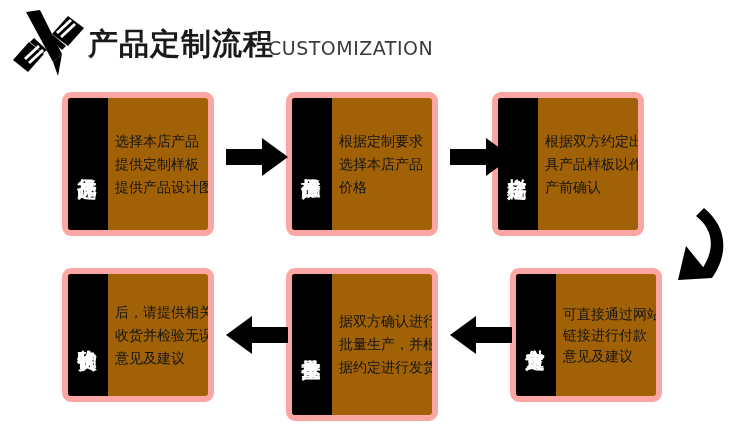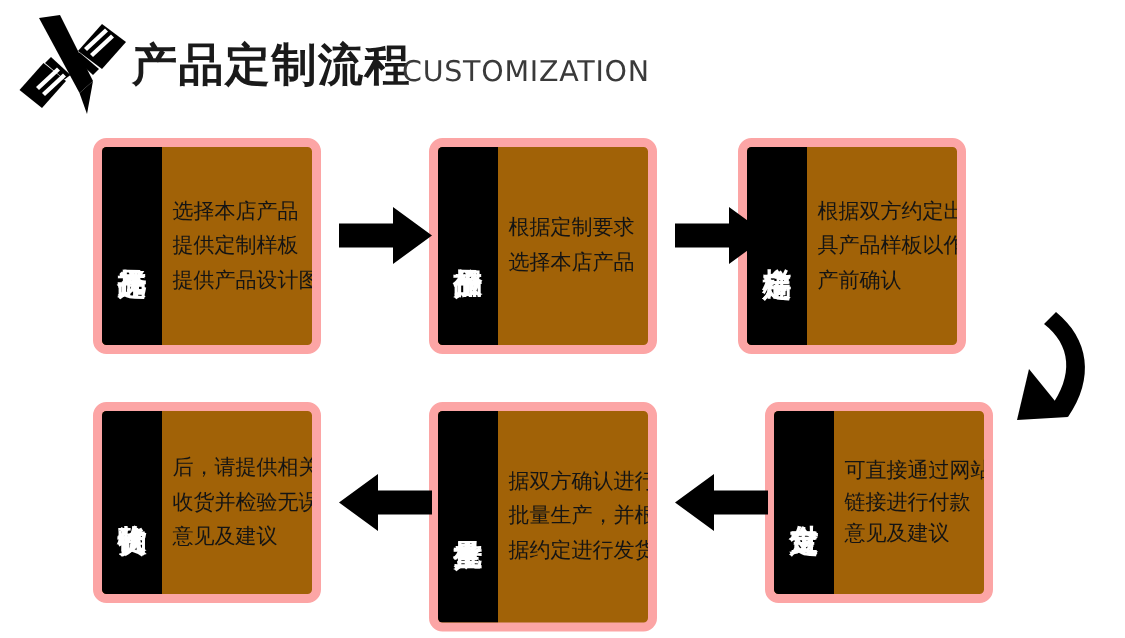--- a/index.html
+++ b/index.html
@@ -151,20 +151,21 @@
     <div class="box-line">提供定制样板</div>
     <div class="box-line">提供产品设计图</div>
   </div>
 </div>
 
 <div class="flow-box" id="box-2">
   <div class="box-label">产品报价</div>
   <div class="box-body">
     <div class="box-line">根据定制要求</div>
     <div class="box-line">选择本店产品</div>
+    <div class="box-line">价格</div>
   </div>
 </div>
 
 <div class="flow-box" id="box-3">
   <div class="box-label">定样定稿</div>
   <div class="box-body">
     <div class="box-line">根据双方约定出</div>
     <div class="box-line">具产品样板以作</div>
     <div class="box-line">产前确认</div>
   </div>

